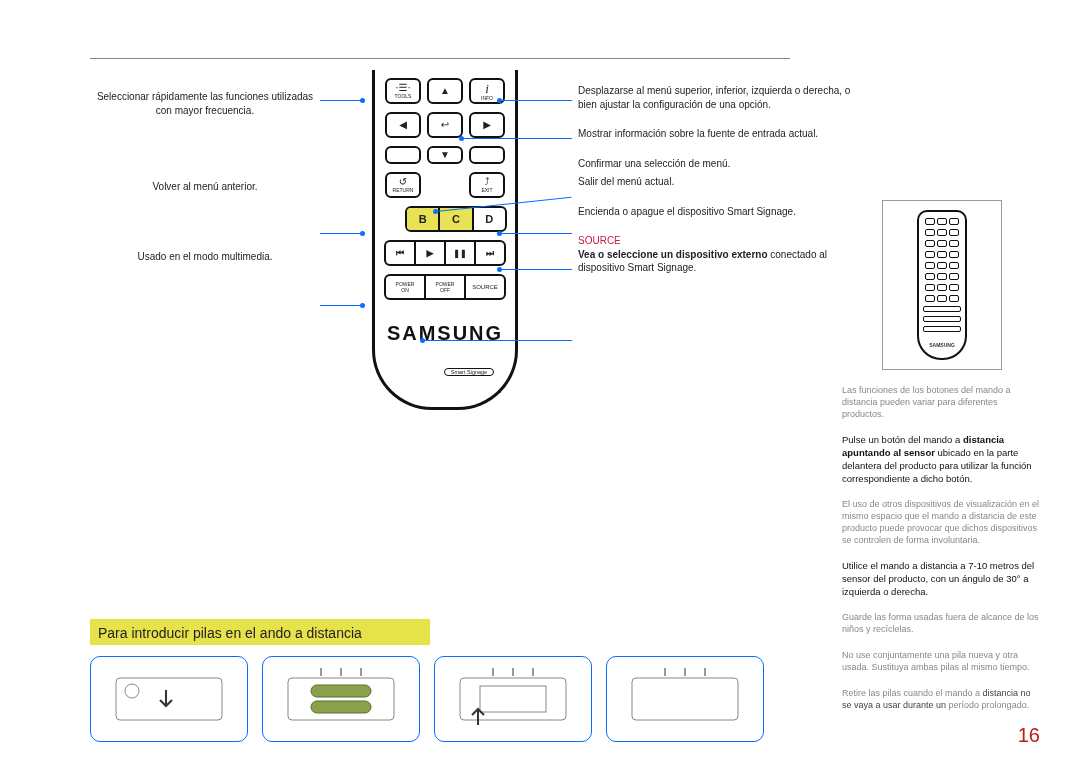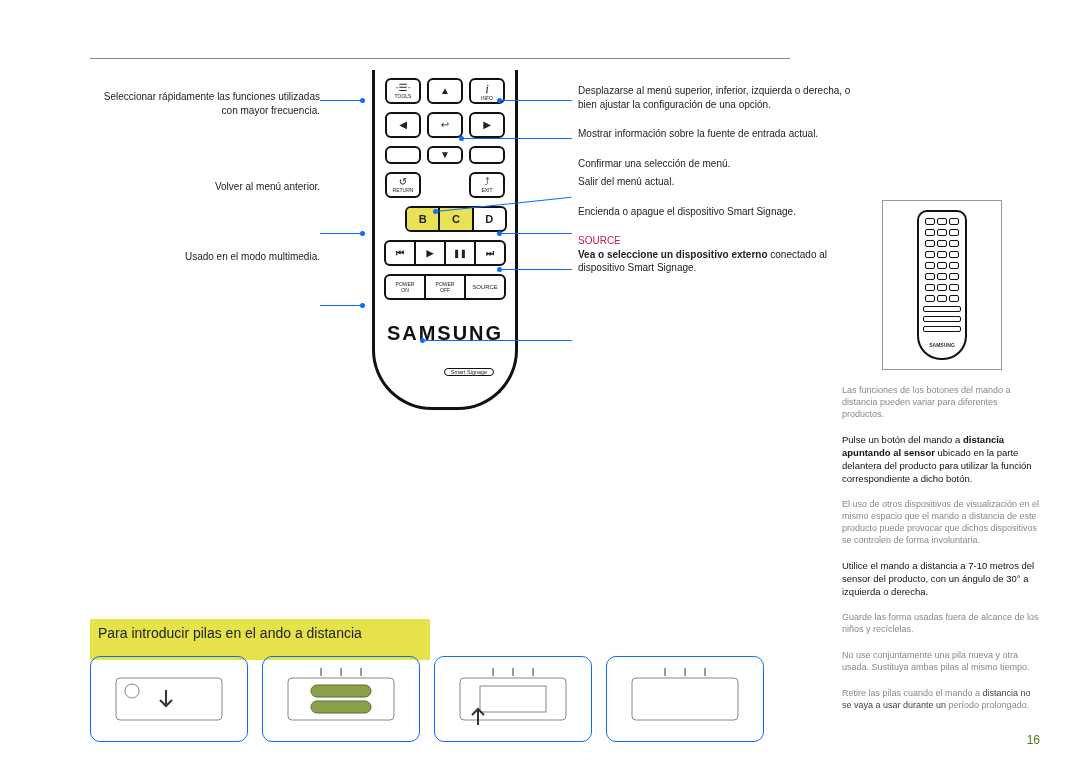--- a/index.html
+++ b/index.html
@@ -1,20 +1,20 @@
 <!DOCTYPE html>
 <html><head>
 <meta charset="utf-8">
 <style>
   *{box-sizing:border-box;margin:0;padding:0}
   body{font-family:Arial,Helvetica,sans-serif;font-size:10px;color:#222;background:#fff;width:1080px;height:763px;position:relative;overflow:hidden}
   .page{position:relative;width:1080px;height:763px;padding:40px 40px 20px 90px}
   .topline{position:absolute;left:90px;top:58px;width:700px;border-top:1px solid #888}
   .left-callouts{position:absolute;left:90px;top:90px;width:240px;font-size:10px}
-  .left-callouts .co{text-align:right;margin-bottom:56px;width:230px;line-height:1.35}
+  .left-callouts .co{text-align:center;margin-bottom:56px;width:230px;line-height:1.35}
   .left-callouts .co:nth-child(2){margin-top:63px}
   .left-callouts .co:nth-child(3){margin-top:6px}
   .remote{position:absolute;left:338px;top:70px;width:210px;height:370px}
   .remote-body{position:absolute;left:34px;top:0;width:146px;height:340px;border:3px solid #111;border-top:none;border-radius:0 0 60px 60px;background:#fff}
   .row{display:flex;gap:6px;justify-content:center;margin-top:8px}
   .key{border:2px solid #111;border-radius:6px;width:36px;height:26px;display:flex;flex-direction:column;align-items:center;justify-content:center;font-size:6px;line-height:1;position:relative}
   .key .icon{font-size:10px}
   .key .lbl{font-size:5px;margin-top:1px}
   .big-rect{border:2px solid #111;border-radius:6px;display:flex;width:122px;height:26px;margin:8px auto 0;overflow:hidden}
   .big-rect div{flex:1;display:flex;align-items:center;justify-content:center;border-right:2px solid #111;font-size:11px;font-weight:bold}
@@ -30,25 +30,25 @@
   .rc-red{color:#c61b3d}
   .rc-redb{color:#c61b3d;font-weight:600}
   .sidebar{position:absolute;right:38px;top:200px;width:200px;font-size:9.5px;line-height:1.35;color:#333}
   .mini-remote{width:120px;height:170px;border:1px solid #999;margin:0 auto 14px;display:flex;align-items:center;justify-content:center}
   .mini-remote-inner{width:50px;height:150px;border:2px solid #111;border-radius:10px 10px 24px 24px;display:flex;flex-direction:column;align-items:center;padding:6px 4px;gap:4px}
   .mini-row{display:flex;gap:2px}
   .mini-key{width:10px;height:7px;border:1px solid #111;border-radius:2px}
   .mini-row.r2 .mini-key{width:38px;height:6px}
   .side-note{color:#888;font-size:9px;margin-bottom:14px}
   .side-black{color:#111;margin-bottom:12px}
-  .batt-title{position:absolute;left:90px;top:619px;background:#e6e24a;padding:6px 14px 19px 8px;font-size:14px;width:340px}
+  .batt-title{position:absolute;left:90px;top:619px;background:#e6e24a;padding:6px 14px 4px 8px;font-size:14px;width:340px}
   .batt-steps{position:absolute;left:90px;top:656px;display:flex;gap:14px}
   .step{width:158px;height:86px;border:1px solid #0a6cff;border-radius:10px;display:flex;align-items:center;justify-content:center;position:relative}
   .step svg{width:150px;height:78px}
-  .pagenum{position:absolute;right:40px;bottom:16px;font-size:12px;color:#4d7c0f}
+  .pagenum{position:absolute;right:40px;bottom:16px;font-size:20px;color:#b91c1c}
 </style>
 </head>
 <body>
 
 <div class="page">
 
   <div class="topline"></div>
 
   <div class="left-callouts">
     <div class="co">Seleccionar rápidamente las funciones utilizadas con mayor frecuencia.</div>

